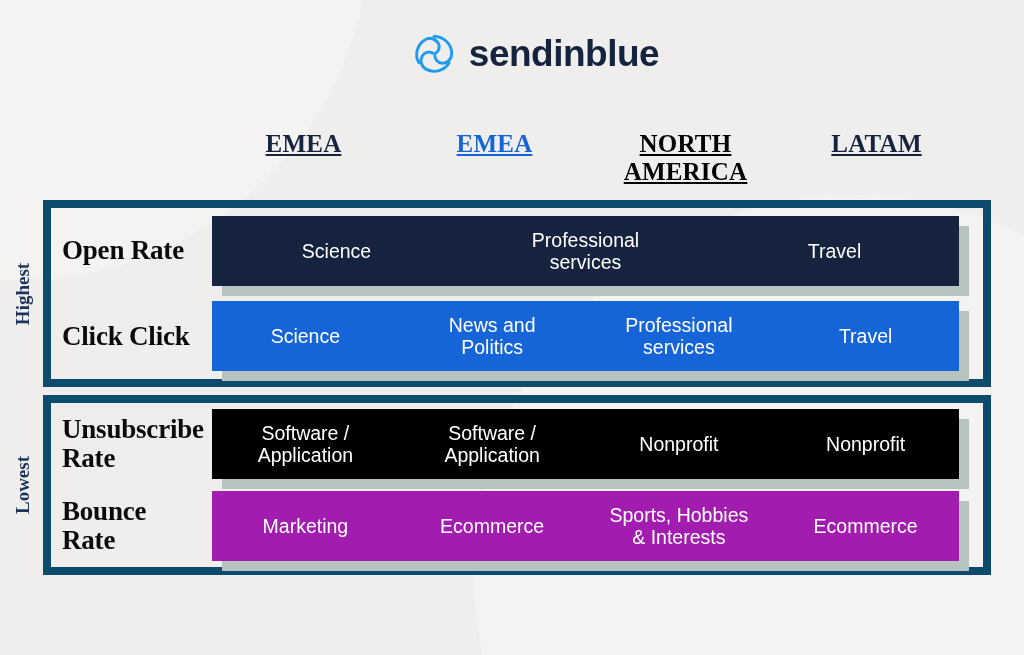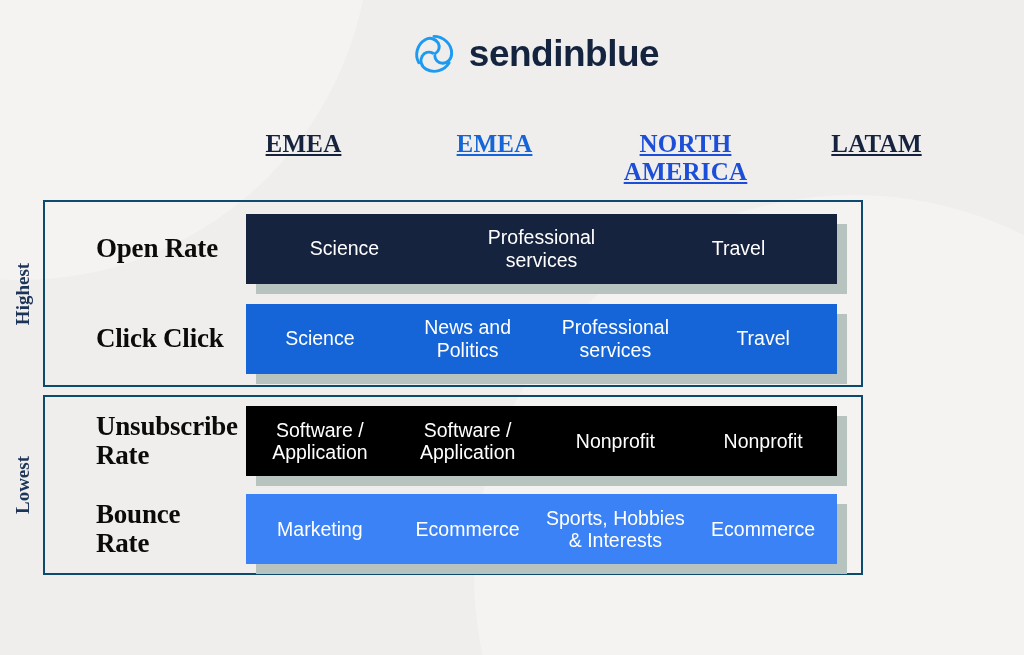--- a/index.html
+++ b/index.html
@@ -87,24 +87,23 @@
     color: #1d3459;
   }
   .rail span { transform: rotate(-90deg); white-space: nowrap; }
   .rail-highest { top: 200px; height: 188px; }
   .rail-lowest  { top: 395px; height: 180px; }
 
   
   .panel {
     position: absolute;
     left: 43px;
-    width: 820px;
-    border: 2px solid #0c4a6e;
+    width: 948px;
+    border: 8px solid #0c4a6e;
     background: transparent;
-    padding-left: 40px;
   }
   .panel-top    { top: 200px;  height: 187px; }
   .panel-bottom { top: 395px;  height: 180px; }
 
   .panel-inner {
     position: relative;
     width: 100%;
     height: 100%;
     display: flex;
     flex-direction: column;
@@ -177,21 +176,21 @@
           <path d="M14 71 C3 52 10 27 29 16 C41 9 54 14 60 24 C65 33 62 44 53 49"></path>
         </g>
       </svg>
     </span>
     <span class="logo-text">sendinblue</span>
   </div>
 
   <div class="headers">
     <div class="col-head" style="color:#16233f"><span>EMEA</span></div>
     <div class="col-head" style="color:#1565d8"><span>EMEA</span></div>
-    <div class="col-head" style="color:#1d4ed8"><span>NORTH<br>AMERICA</span></div>
+    <div class="col-head" style="color:#000000"><span>NORTH<br>AMERICA</span></div>
     <div class="col-head" style="color:#16233f"><span>LATAM</span></div>
   </div>
 
   <div class="rail rail-highest">
     <span>Highest</span>
   </div>
   <div class="rail rail-lowest">
     <span>Lowest</span>
   </div>
 
@@ -239,21 +238,21 @@
             <div class="cell">Nonprofit</div>
             <div class="cell">Nonprofit</div>
           </div>
         </div>
       </div>
 
       <div class="row">
         <div class="row-label">Bounce<br>Rate</div>
         <div class="bar-wrap">
           <div class="bar-shadow"></div>
-          <div class="bar" style="background:#3b82f6">
+          <div class="bar" style="background:#a21caf">
             <div class="cell">Marketing</div>
             <div class="cell">Ecommerce</div>
             <div class="cell">Sports, Hobbies<br>&amp; Interests</div>
             <div class="cell">Ecommerce</div>
           </div>
         </div>
       </div>
 
     </div>
   </div>

